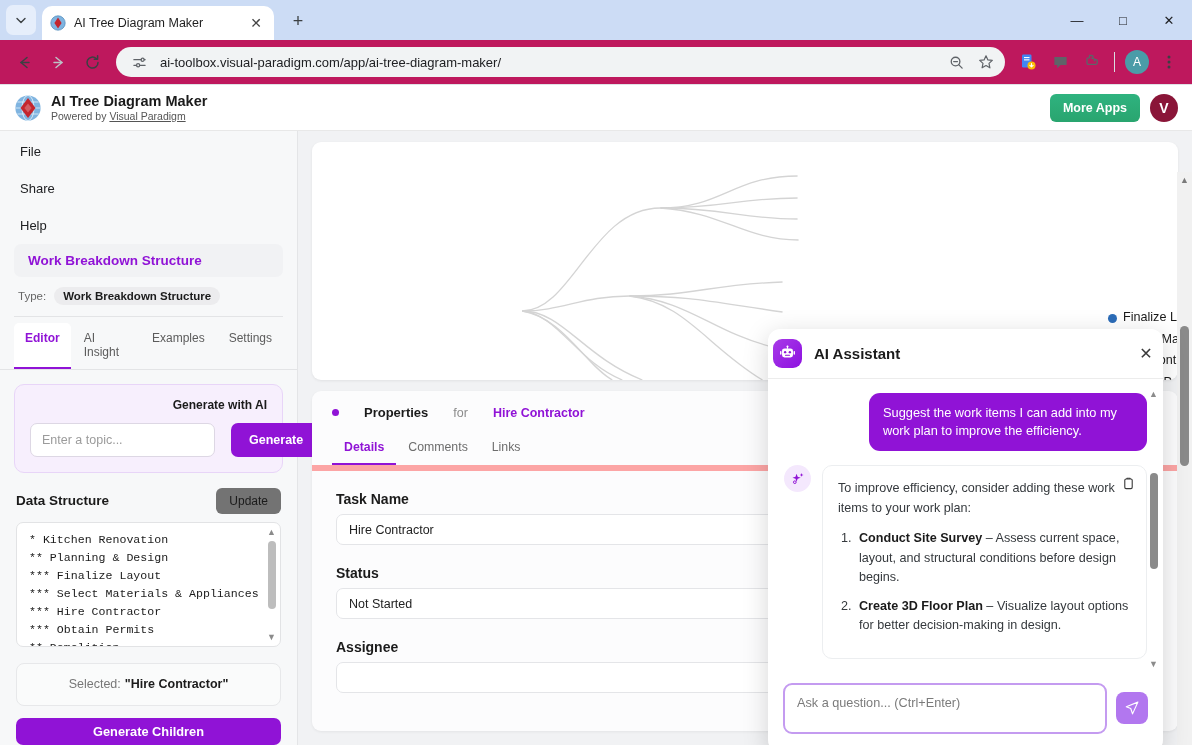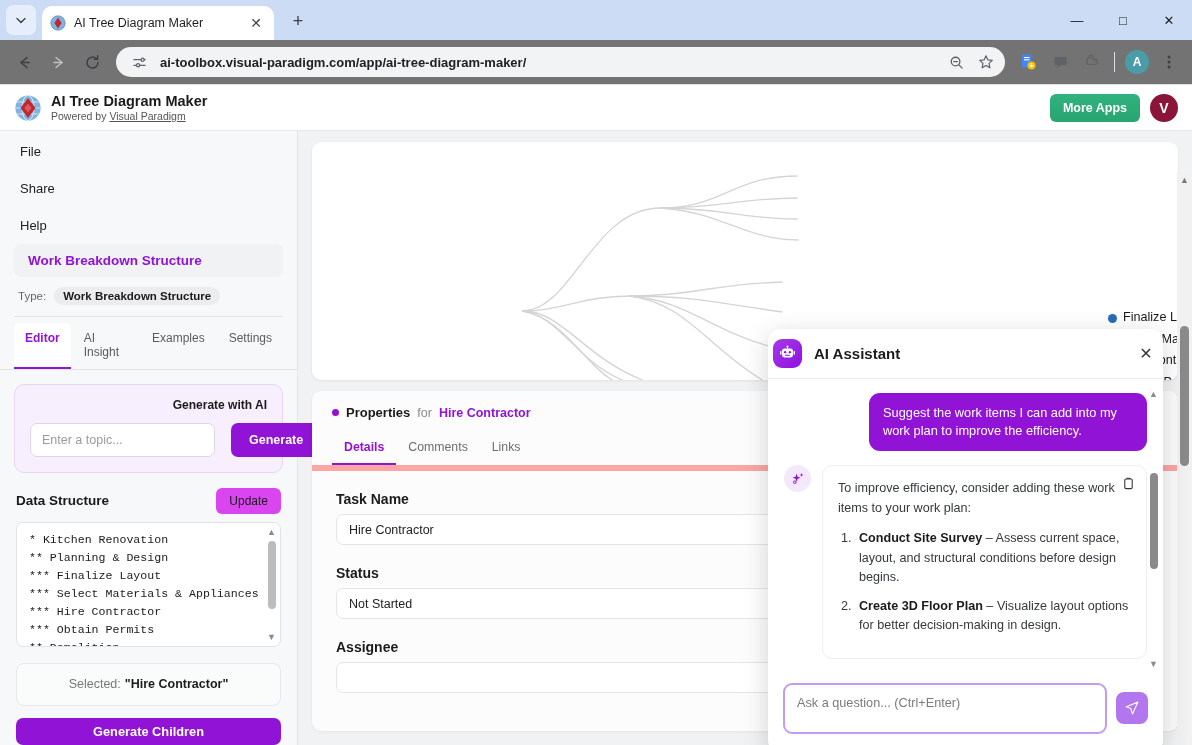--- a/index.html
+++ b/index.html
@@ -39,22 +39,22 @@
     width: 28px; height: 28px; margin: 0 0 5px 10px; border-radius: 50%;
     display:flex; align-items:center; justify-content:center; color:#3c4043; font-size:18px;
   }
   .winctl { position: absolute; right: 0; top: 0; height: 40px; display: flex; }
   .winctl div {
     width: 46px; height: 40px; display:flex; align-items:center; justify-content:center;
     color:#202124; font-size: 13px;
   }
 
   .toolbar {
-    height: 45px; background: #737373; display: flex; align-items: center;
-    padding: 0 8px; gap: 2px; border-bottom: 1px solid #dfe1e5; font-weight: bold;
+    height: 45px; background: #be185d; display: flex; align-items: center;
+    padding: 0 8px; gap: 2px; border-bottom: 1px solid #dfe1e5;
   }
   .nav-btn {
     width: 32px; height: 32px; border-radius: 50%; display:flex;
     align-items:center; justify-content:center; color: #3c4043;
   }
   .nav-btn.disabled { color: #bdc1c6; }
   .omnibox {
     flex: 1; height: 30px; background: #f1f3f4; border-radius: 16px;
     display: flex; align-items: center; padding: 0 6px 0 10px; margin: 0 6px;
     gap: 8px;
@@ -132,21 +132,21 @@
   }
   .topic-input::placeholder { color: #9b9b9b; }
   .btn-generate {
     background: #9013d6; color: #fff; border: none; border-radius: 7px; padding: 0 18px;
     height: 34px; font-size: 12.5px; font-weight: 700; cursor: pointer;
   }
 
   .ds-head { display: flex; align-items: center; justify-content: space-between; padding: 15px 16px 8px; }
   .ds-title { font-size: 13.5px; font-weight: 700; color: #1b1b1b; }
   .btn-update {
-    background: #d946ef; border: none; border-radius: 6px; font-size: 12px; color: #1b1b1b;
+    background: #737373; border: none; border-radius: 6px; font-size: 12px; color: #1b1b1b;
     padding: 6px 13px; cursor: pointer; font-weight: 500;
   }
   .ds-box {
     margin: 0 16px; background: #fff; border: 1px solid #e2e3e5; border-radius: 7px;
     height: 155px; position: relative; overflow: hidden;
   }
   .ds-text {
     font-family: "Liberation Mono", monospace; font-size: 11.6px; line-height: 18.1px;
     color: #1b1b1b; padding: 8px 12px; white-space: pre; overflow: hidden; height: 100%;
   }
@@ -174,21 +174,21 @@
   .tree-svg { position: absolute; inset: 0; width: 100%; height: 100%; }
   .node-label {
     position: absolute; font-size: 12.6px; color: #1b1b1b; white-space: nowrap;
   }
   .node-dot { position: absolute; width: 9px; height: 9px; border-radius: 50%; }
 
   .props-card {
     background: #fcfcfd; border-radius: 9px; margin-top: 11px; height: 340px;
     position: relative; box-shadow: 0 1px 3px rgba(0,0,0,.06); overflow: hidden;
   }
-  .props-head { display: flex; align-items: center; gap: 7px; padding: 14px 20px 12px; }
+  .props-head { display: flex; align-items: center; gap: 25px; padding: 14px 20px 12px; }
   .props-dot { width: 7px; height: 7px; border-radius: 50%; background:#9013d6; }
   .props-title { font-size: 13px; font-weight: 700; color: #1b1b1b; }
   .props-for { font-size: 12.5px; color: #8b8b8b; }
   .props-target { font-size: 12.5px; color: #9013d6; font-weight: 600; }
   .props-tabs { display: flex; padding: 0 20px; border-bottom: 6px solid #fca5a5; }
   .ptab {
     font-size: 12.3px; color: #6d6d6d; padding: 8px 12px 9px; cursor: pointer;
     border-bottom: 2px solid transparent;
   }
   .ptab.active { color: #9013d6; font-weight: 700; border-bottom-color: #9013d6; }

